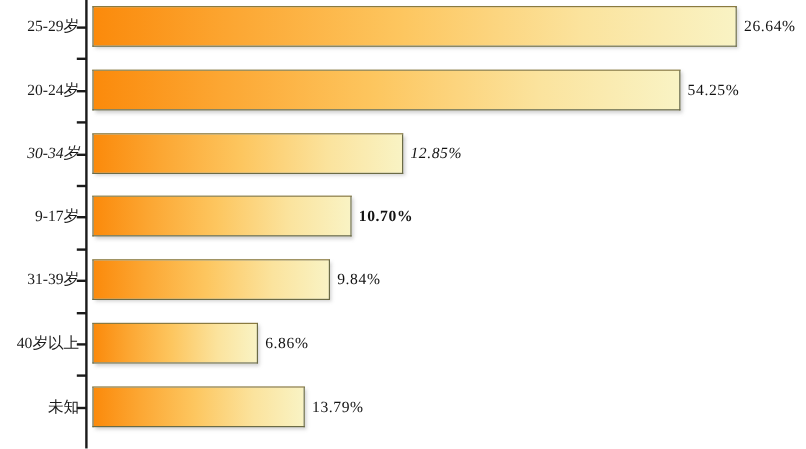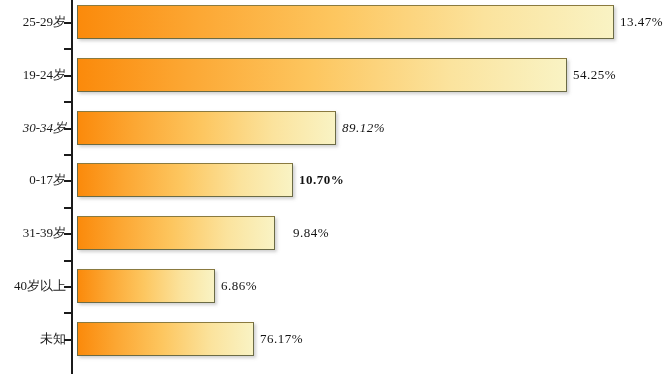--- a/index.html
+++ b/index.html
@@ -99,60 +99,60 @@
       <div class="tick" style="top: 260px;"></div>
       <div class="tick" style="top: 286px;"></div>
       <div class="tick" style="top: 312px;"></div>
       <div class="tick" style="top: 339px;"></div>
     </div>
   <div id="rows">
       <div class="row" style="top: 5px;">
         <div class="cat-label">25-29岁</div>
         <div class="bar-wrap">
           <div class="bar" style="width: 537px;"></div>
-          <div class="bar-value" style="left: 543px;">13.47%</div>
+          <div class="bar-value" style="left: 543px;">26.64%</div>
         </div>
       </div>
       <div class="row" style="top: 57.8px;">
-        <div class="cat-label">19-24岁</div>
+        <div class="cat-label">20-24岁</div>
         <div class="bar-wrap">
           <div class="bar" style="width: 490px;"></div>
           <div class="bar-value" style="left: 496px;">54.25%</div>
         </div>
       </div>
       <div class="row" style="top: 110.6px; font-style: italic;">
         <div class="cat-label">30-34岁</div>
         <div class="bar-wrap">
           <div class="bar" style="width: 259px;"></div>
-          <div class="bar-value" style="left: 265px;">89.12%</div>
+          <div class="bar-value" style="left: 265px;">12.85%</div>
         </div>
       </div>
       <div class="row" style="top: 163.4px;">
-        <div class="cat-label">0-17岁</div>
+        <div class="cat-label">9-17岁</div>
         <div class="bar-wrap">
           <div class="bar" style="width: 216px;"></div>
           <div class="bar-value" style="left: 222px; font-weight: bold;">10.70%</div>
         </div>
       </div>
       <div class="row" style="top: 216.2px;">
         <div class="cat-label">31-39岁</div>
         <div class="bar-wrap">
           <div class="bar" style="width: 198px;"></div>
-          <div class="bar-value" style="left: 204px; margin-left: 12px;">9.84%</div>
+          <div class="bar-value" style="left: 204px;">9.84%</div>
         </div>
       </div>
       <div class="row" style="top: 269px;">
         <div class="cat-label">40岁以上</div>
         <div class="bar-wrap">
           <div class="bar" style="width: 138px;"></div>
           <div class="bar-value" style="left: 144px;">6.86%</div>
         </div>
       </div>
       <div class="row" style="top: 321.8px;">
         <div class="cat-label">未知</div>
         <div class="bar-wrap">
           <div class="bar" style="width: 177px;"></div>
-          <div class="bar-value" style="left: 183px;">76.17%</div>
+          <div class="bar-value" style="left: 183px;">13.79%</div>
         </div>
       </div>
     </div>
 
 </div>
 
 </body></html>

